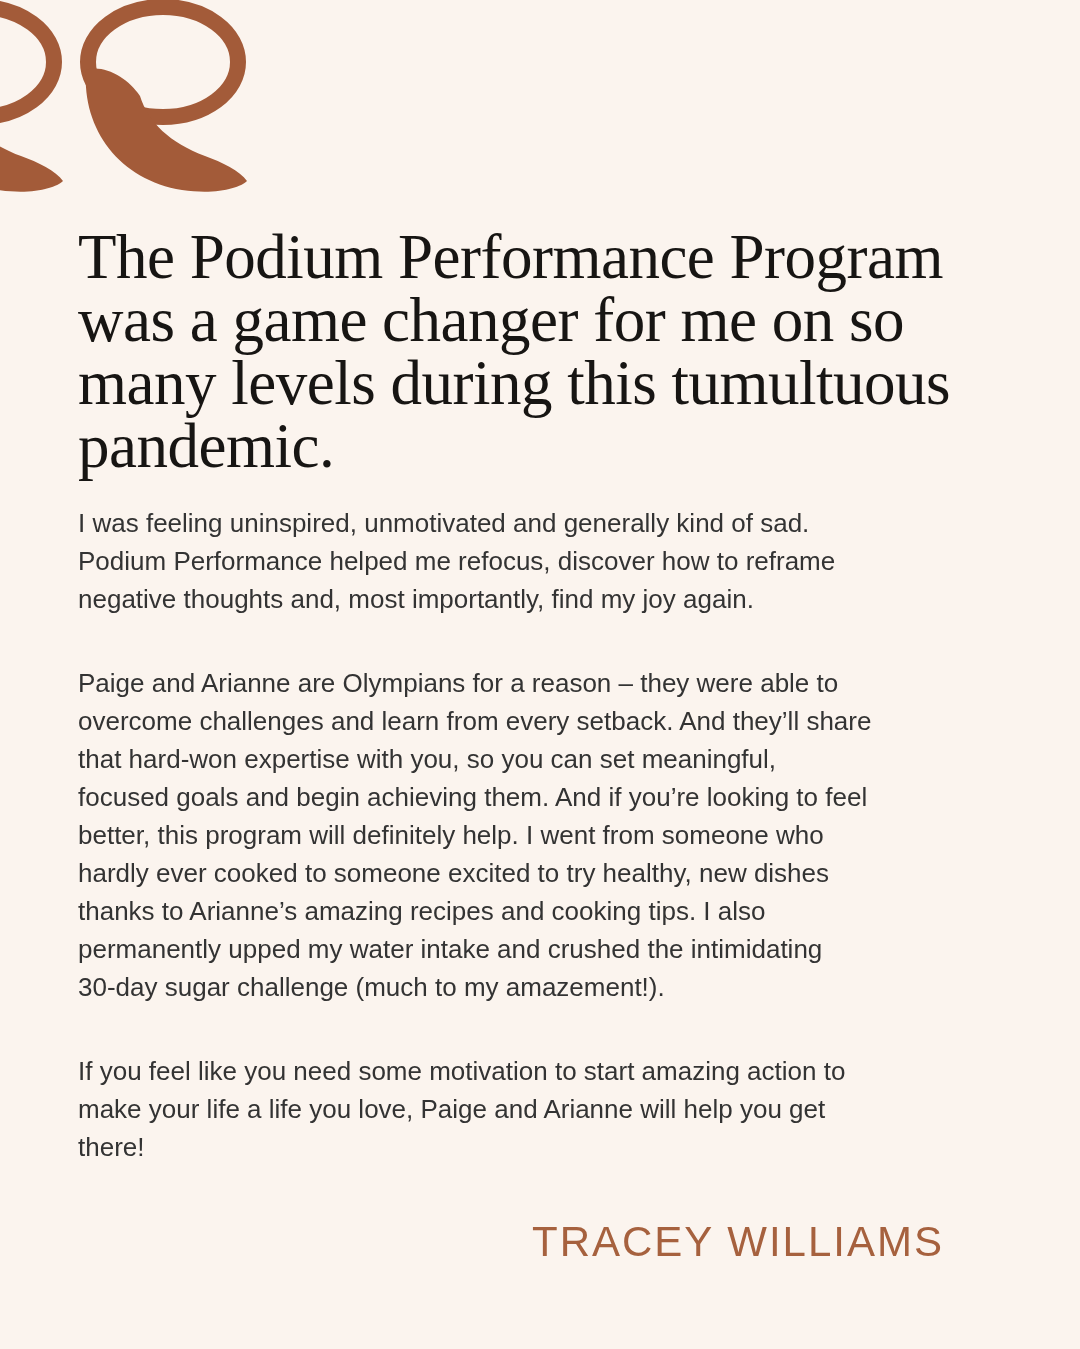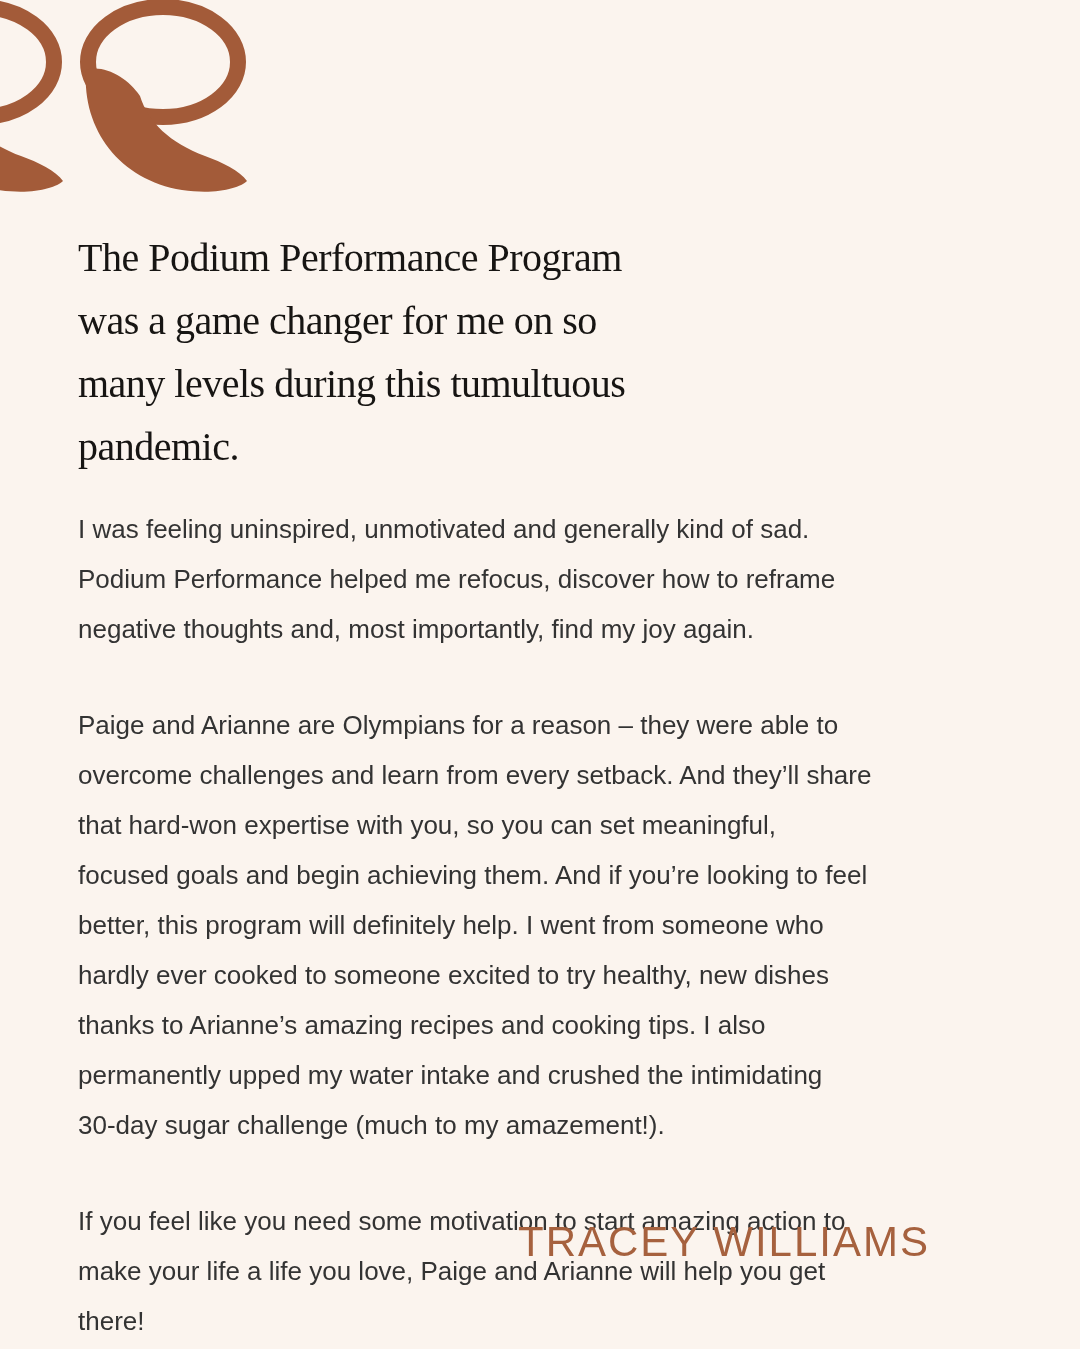--- a/index.html
+++ b/index.html
@@ -23,38 +23,38 @@
     display:block;
   }
   .content{
     position:absolute;
     left:78px;top:226px;
     width:920px;
   }
   .headline{
     font-family:"Liberation Serif","DejaVu Serif",serif;
     font-weight:400;
-    font-size:40px;
+    font-size:63px;
     line-height:63px;
     letter-spacing:-0.5px;
     color:var(--headline);
     margin:0 0 26px 0;
     white-space:pre;
   }
   .body-paragraph{
     font-size:26px;
-    line-height:50px;
+    line-height:38px;
     color:var(--body-text);
     margin:0 0 46px 0;
     white-space:pre;
   }
   .attribution{
     position:absolute;
     top:1221px;
-    right:150px;
+    right:136px;
     font-size:42px;
     line-height:1;
     font-weight:500;
     letter-spacing:2px;
     color:var(--attribution);
     text-transform:uppercase;
   }
 </style>
 </head>
 <body>

